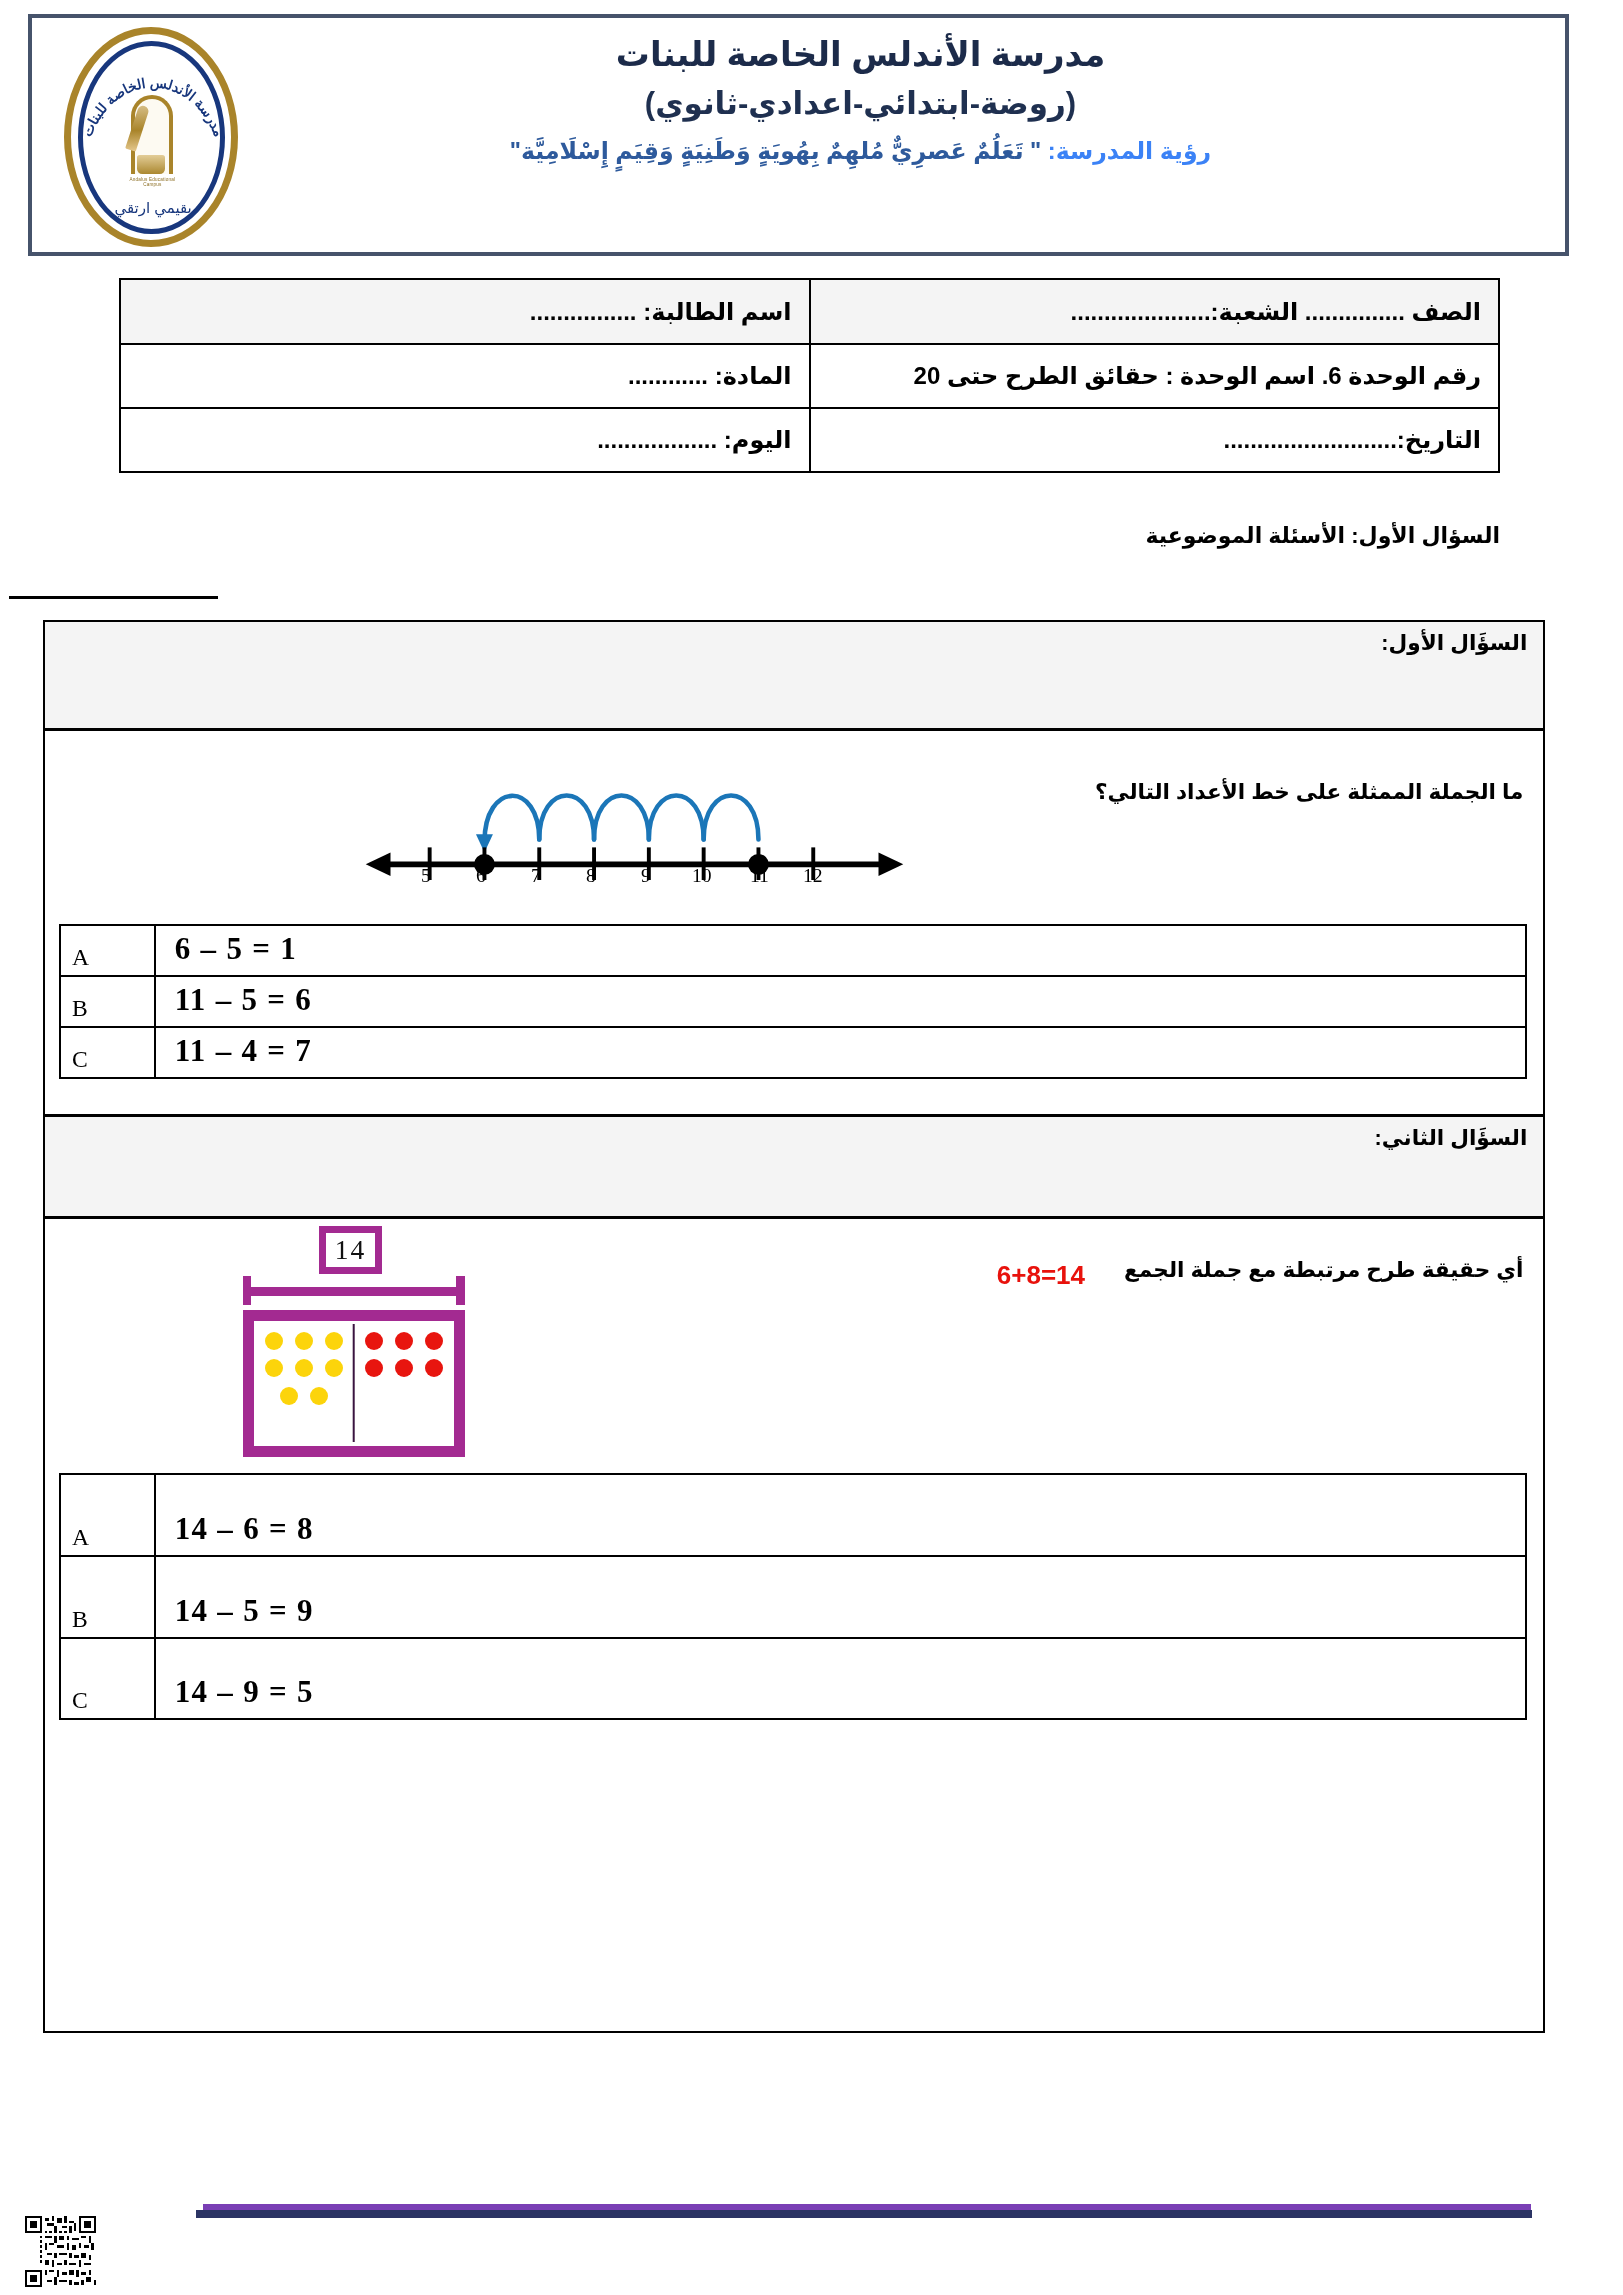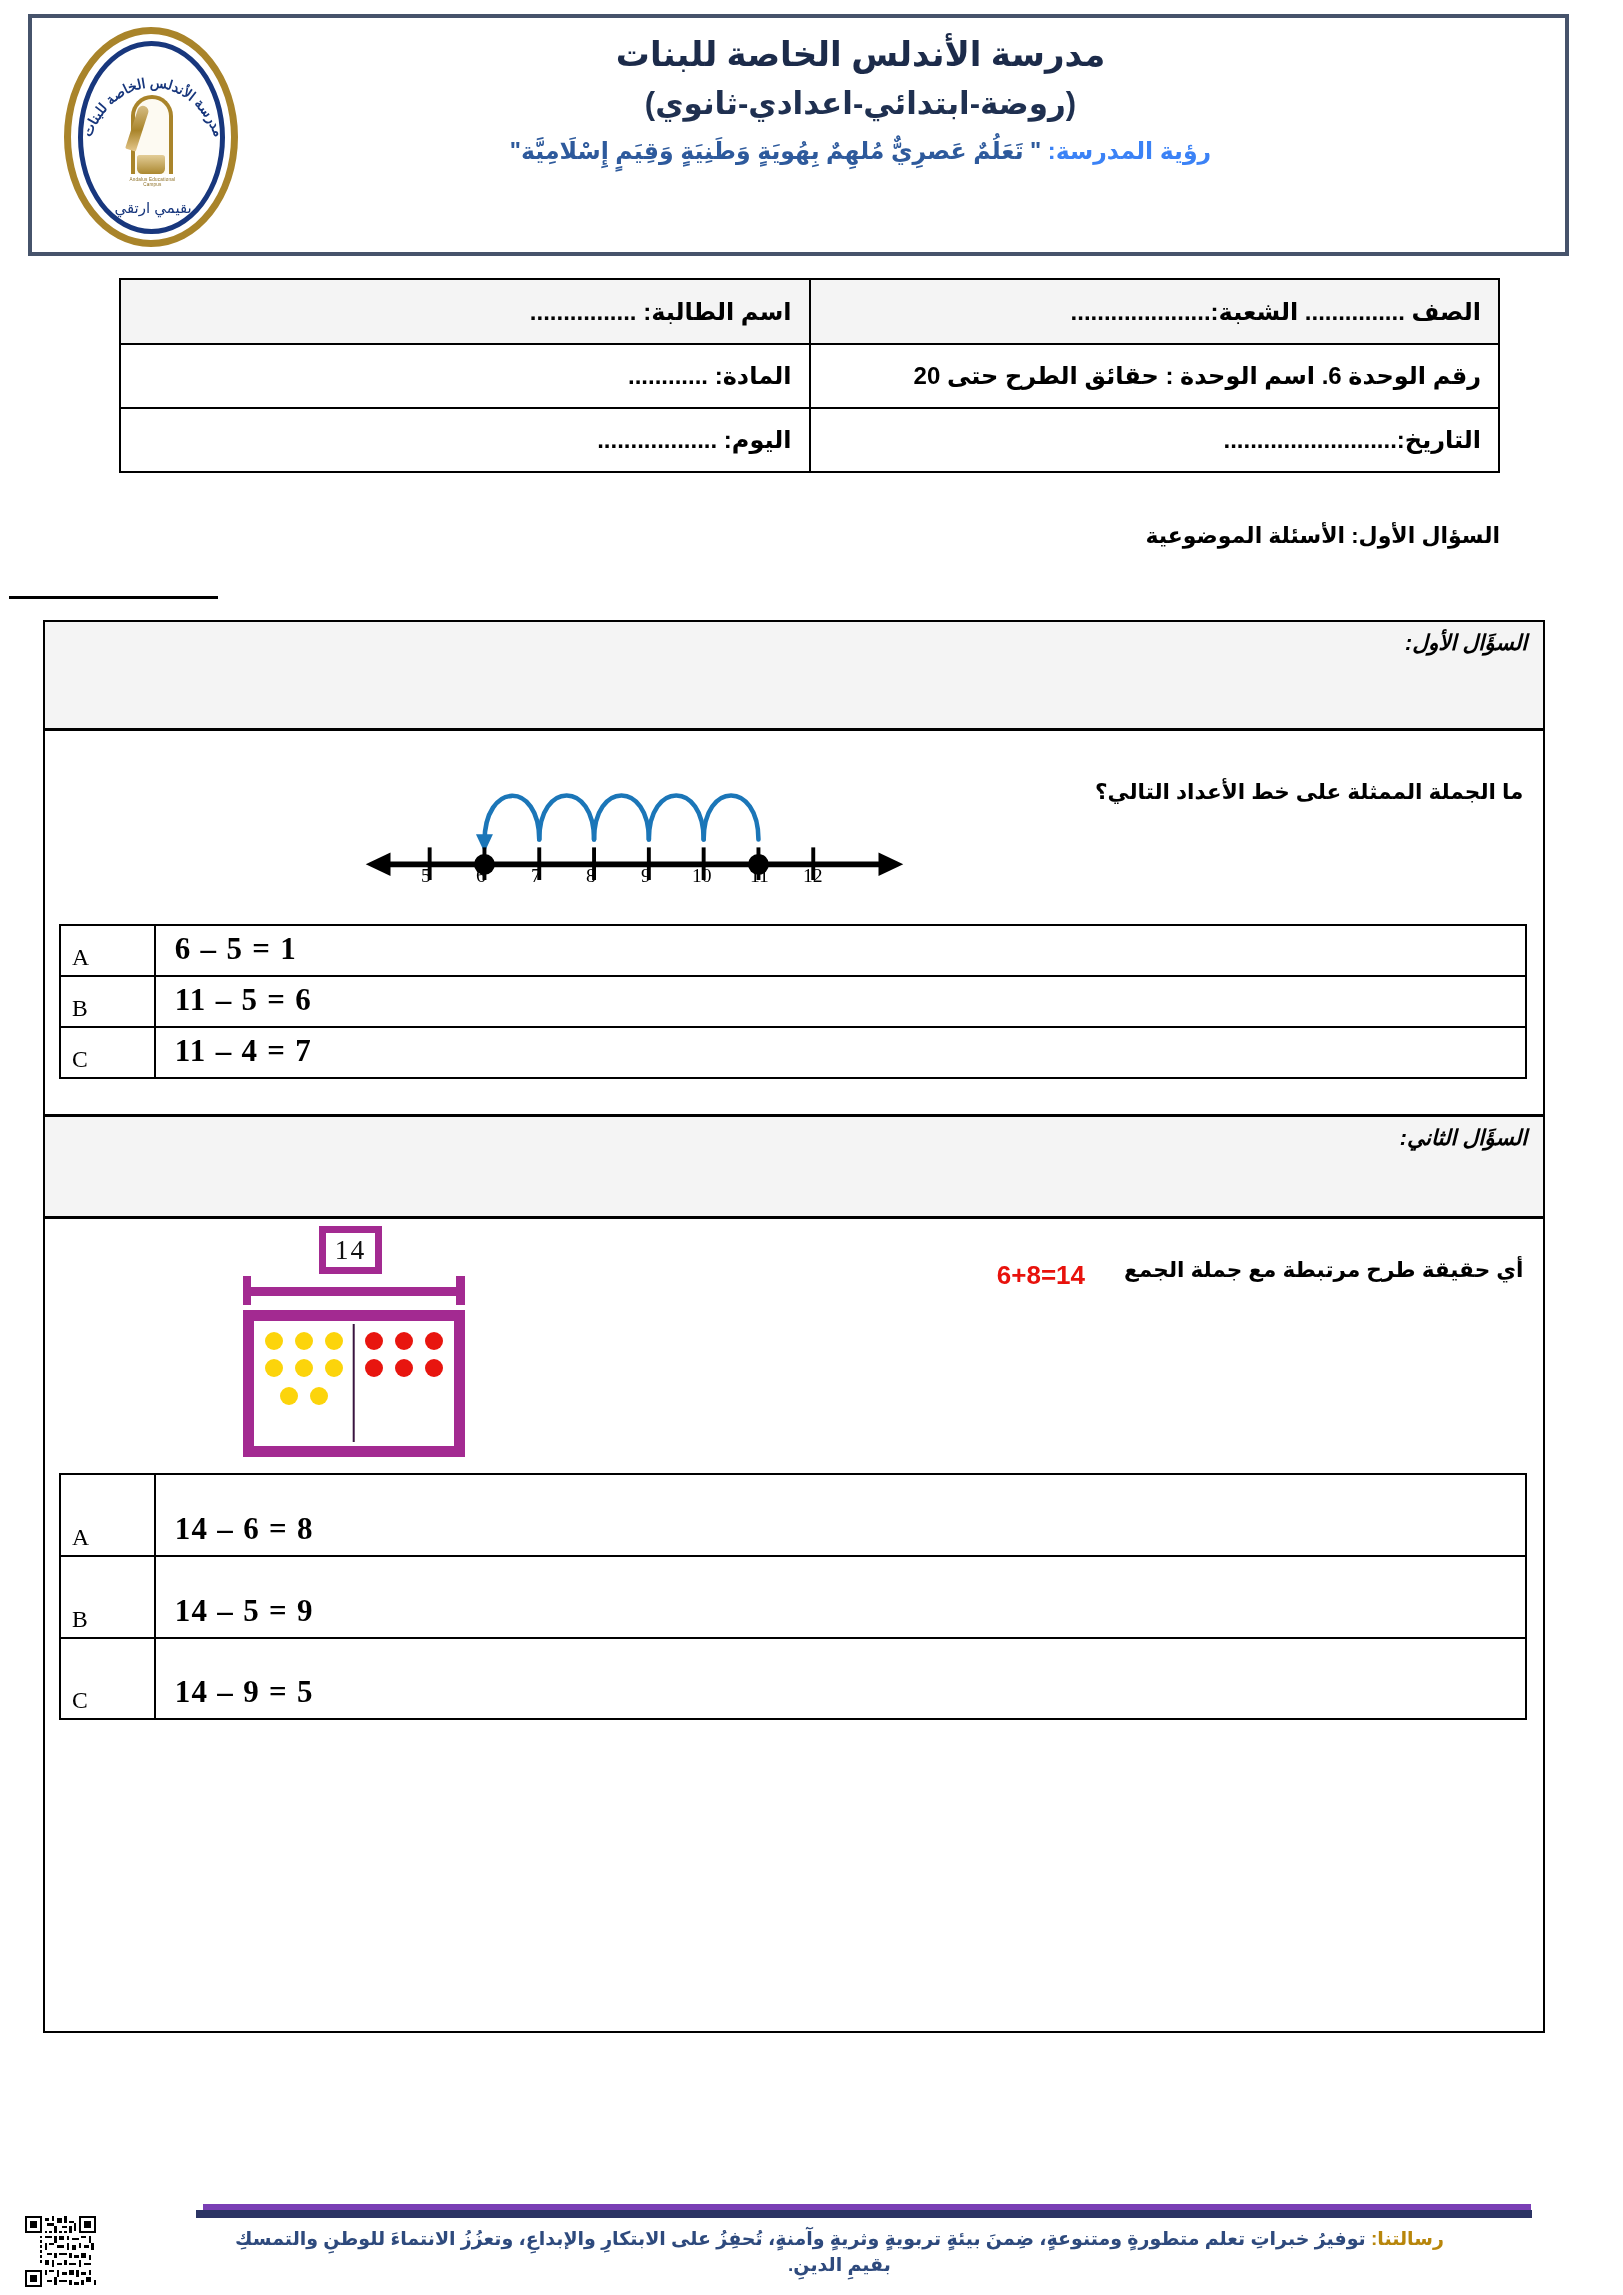--- a/index.html
+++ b/index.html
@@ -229,21 +229,20 @@
 
   .q-header-band {
     position: relative;
     box-sizing: border-box;
     width: 100%;
     background: #f4f4f4;
     border-bottom: 3.3px solid #000;
     border-top: 3.3px solid #000;
     height: 109px;
     direction: rtl;
-    font-style: italic;
   }
   .q-header-band .q-label {
     position: absolute;
     right: 15.7px;
     top: 7.9px;
     font-size: 21.6px;
     font-weight: bold;
   }
 
   .q-body {
@@ -620,24 +619,20 @@
           <td class="opt-value">14 – 9 = 5</td>
         </tr>
       </tbody>
     </table>
 
   </div>
 
   <div class="footer">
     <div class="footer-bar-purple"></div>
     <div class="footer-bar-navy"></div>
-    <div class="footer-text">
-      <span class="footer-label">رسالتنا:</span>
-      <span>توفيرُ خبراتِ تعلم متطورةٍ ومتنوعةٍ، ضِمنَ بيئةٍ تربويةٍ وثريةٍ وآمنةٍ، تُحفِزُ على الابتكارِ والإبداعِ، وتعزُزُ الانتماءَ للوطنِ والتمسكِ بقيمِ الدينِ.</span>
-    </div>
     <svg class="qr" viewBox="0 0 29 29" shape-rendering="crispEdges">
       <rect width="29" height="29" fill="#fff"></rect>
       <g fill="#000">
 
         <rect x="0" y="0" width="7" height="1"></rect>
           <rect x="0" y="6" width="7" height="1"></rect>
         <rect x="0" y="0" width="1" height="7"></rect>
           <rect x="6" y="0" width="1" height="7"></rect>
         <rect x="2" y="2" width="3" height="3"></rect>
 

